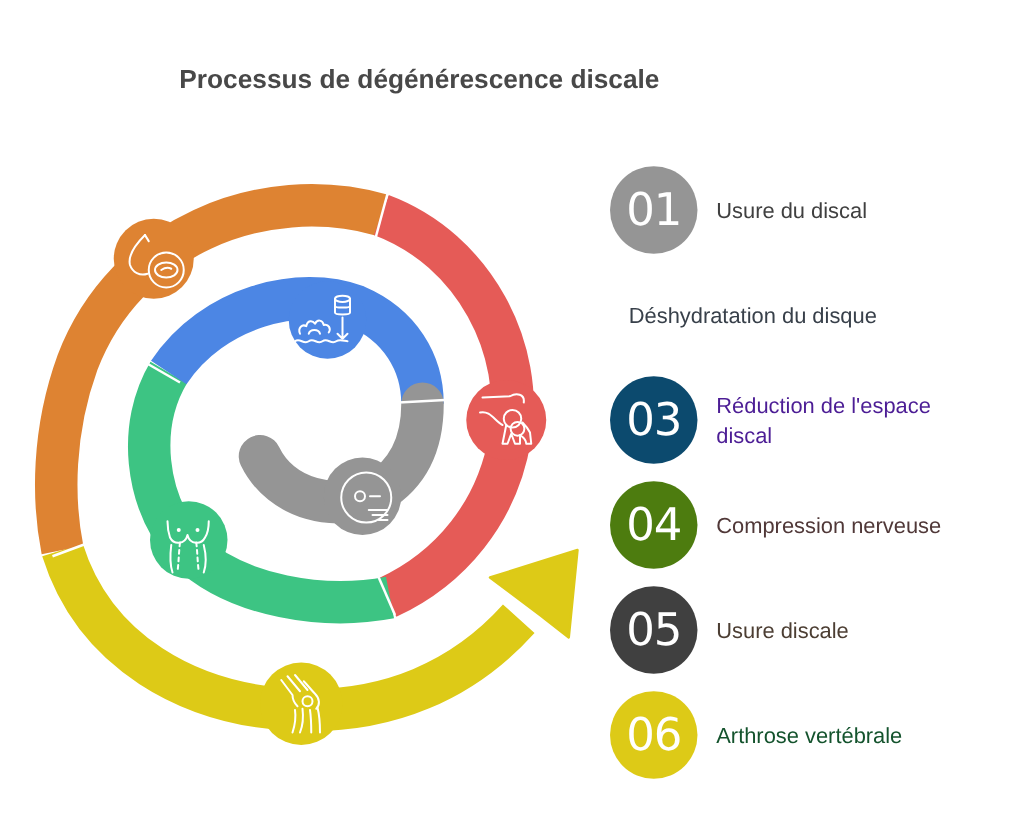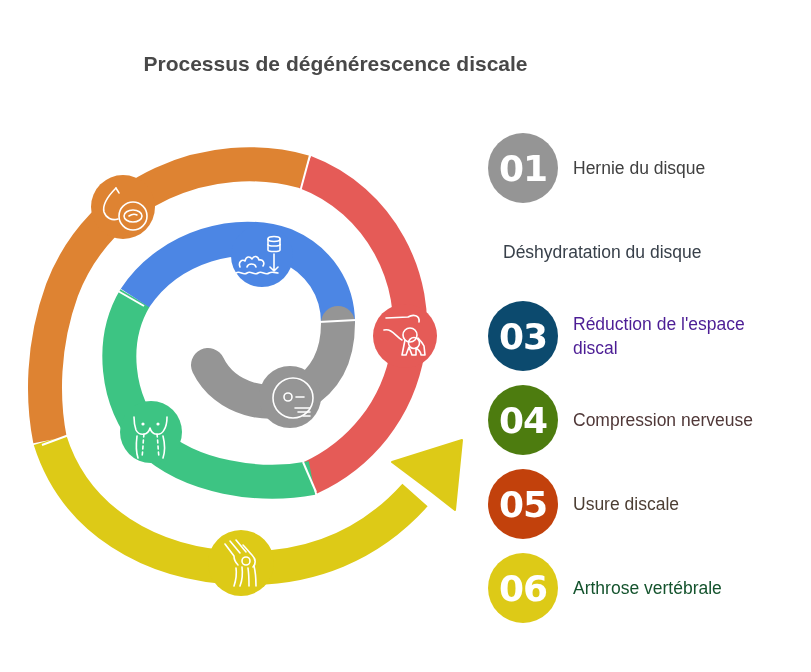--- a/index.html
+++ b/index.html
@@ -1,21 +1,21 @@
 <!DOCTYPE html>
 <html><head>
 <meta charset="utf-8">
 <style>
   html, body { margin: 0; padding: 0; background: #ffffff; }
   body { width: 811px; height: 672px; position: relative; overflow: hidden; font-family: "Liberation Sans", sans-serif; }
   .title { position: absolute; left: 0; width: 671px; top: 52px; text-align: center; font-size: 21px; font-weight: bold; color: #484848; }
   .spiral { position: absolute; left: 0; top: 0; }
   .legend-item { position: absolute; left: 488px; height: 70px; display: flex; align-items: center; }
   .badge { width: 70px; height: 70px; border-radius: 50%; display: flex; align-items: center; justify-content: center; color: #ffffff; font-size: 36px; font-weight: 300; font-family: "DejaVu Sans", sans-serif; letter-spacing: -1px; }
-  .badge span { font-weight: 700; }
+  .badge span { font-weight: 400; }
   .label { margin-left: 15px; font-size: 17.5px; line-height: 24px; width: 210px; }
 </style>
 </head>
 <body>
 
 <div class="title">Processus de dégénérescence discale</div>
 
 <svg class="spiral" width="811" height="672" viewBox="0 0 811 672">
 
   <g>
@@ -108,39 +108,39 @@
       <path d="M 254 566 C 256 574, 256 580, 256 586"></path>
     </g>
   </g>
 </svg>
 
 <div class="legend">
   <div class="legend-item" style="top:133px">
     <div class="badge" style="background:#959595">
         <span>01</span>
       </div>
-    <div class="label" style="color:#404040">Hernie du disque</div>
+    <div class="label" style="color:#404040">Usure du discal</div>
   </div>
   <div class="legend-item" style="top:217px">
     <div class="label" style="color:#38404a">Déshydratation du disque</div>
   </div>
   <div class="legend-item" style="top:301px">
     <div class="badge" style="background:#0c4a6e">
         <span>03</span>
       </div>
     <div class="label" style="color:#4c1d95">Réduction de l'espace discal</div>
   </div>
   <div class="legend-item" style="top:385px">
     <div class="badge" style="background:#4d7c0f">
         <span>04</span>
       </div>
     <div class="label" style="color:#503838">Compression nerveuse</div>
   </div>
   <div class="legend-item" style="top:469px">
-    <div class="badge" style="background:#c2410c">
+    <div class="badge" style="background:#404040">
         <span>05</span>
       </div>
     <div class="label" style="color:#4c3e33">Usure discale</div>
   </div>
   <div class="legend-item" style="top:553px">
     <div class="badge" style="background:#DDCA17">
         <span>06</span>
       </div>
     <div class="label" style="color:#14532d">Arthrose vertébrale</div>
   </div>

